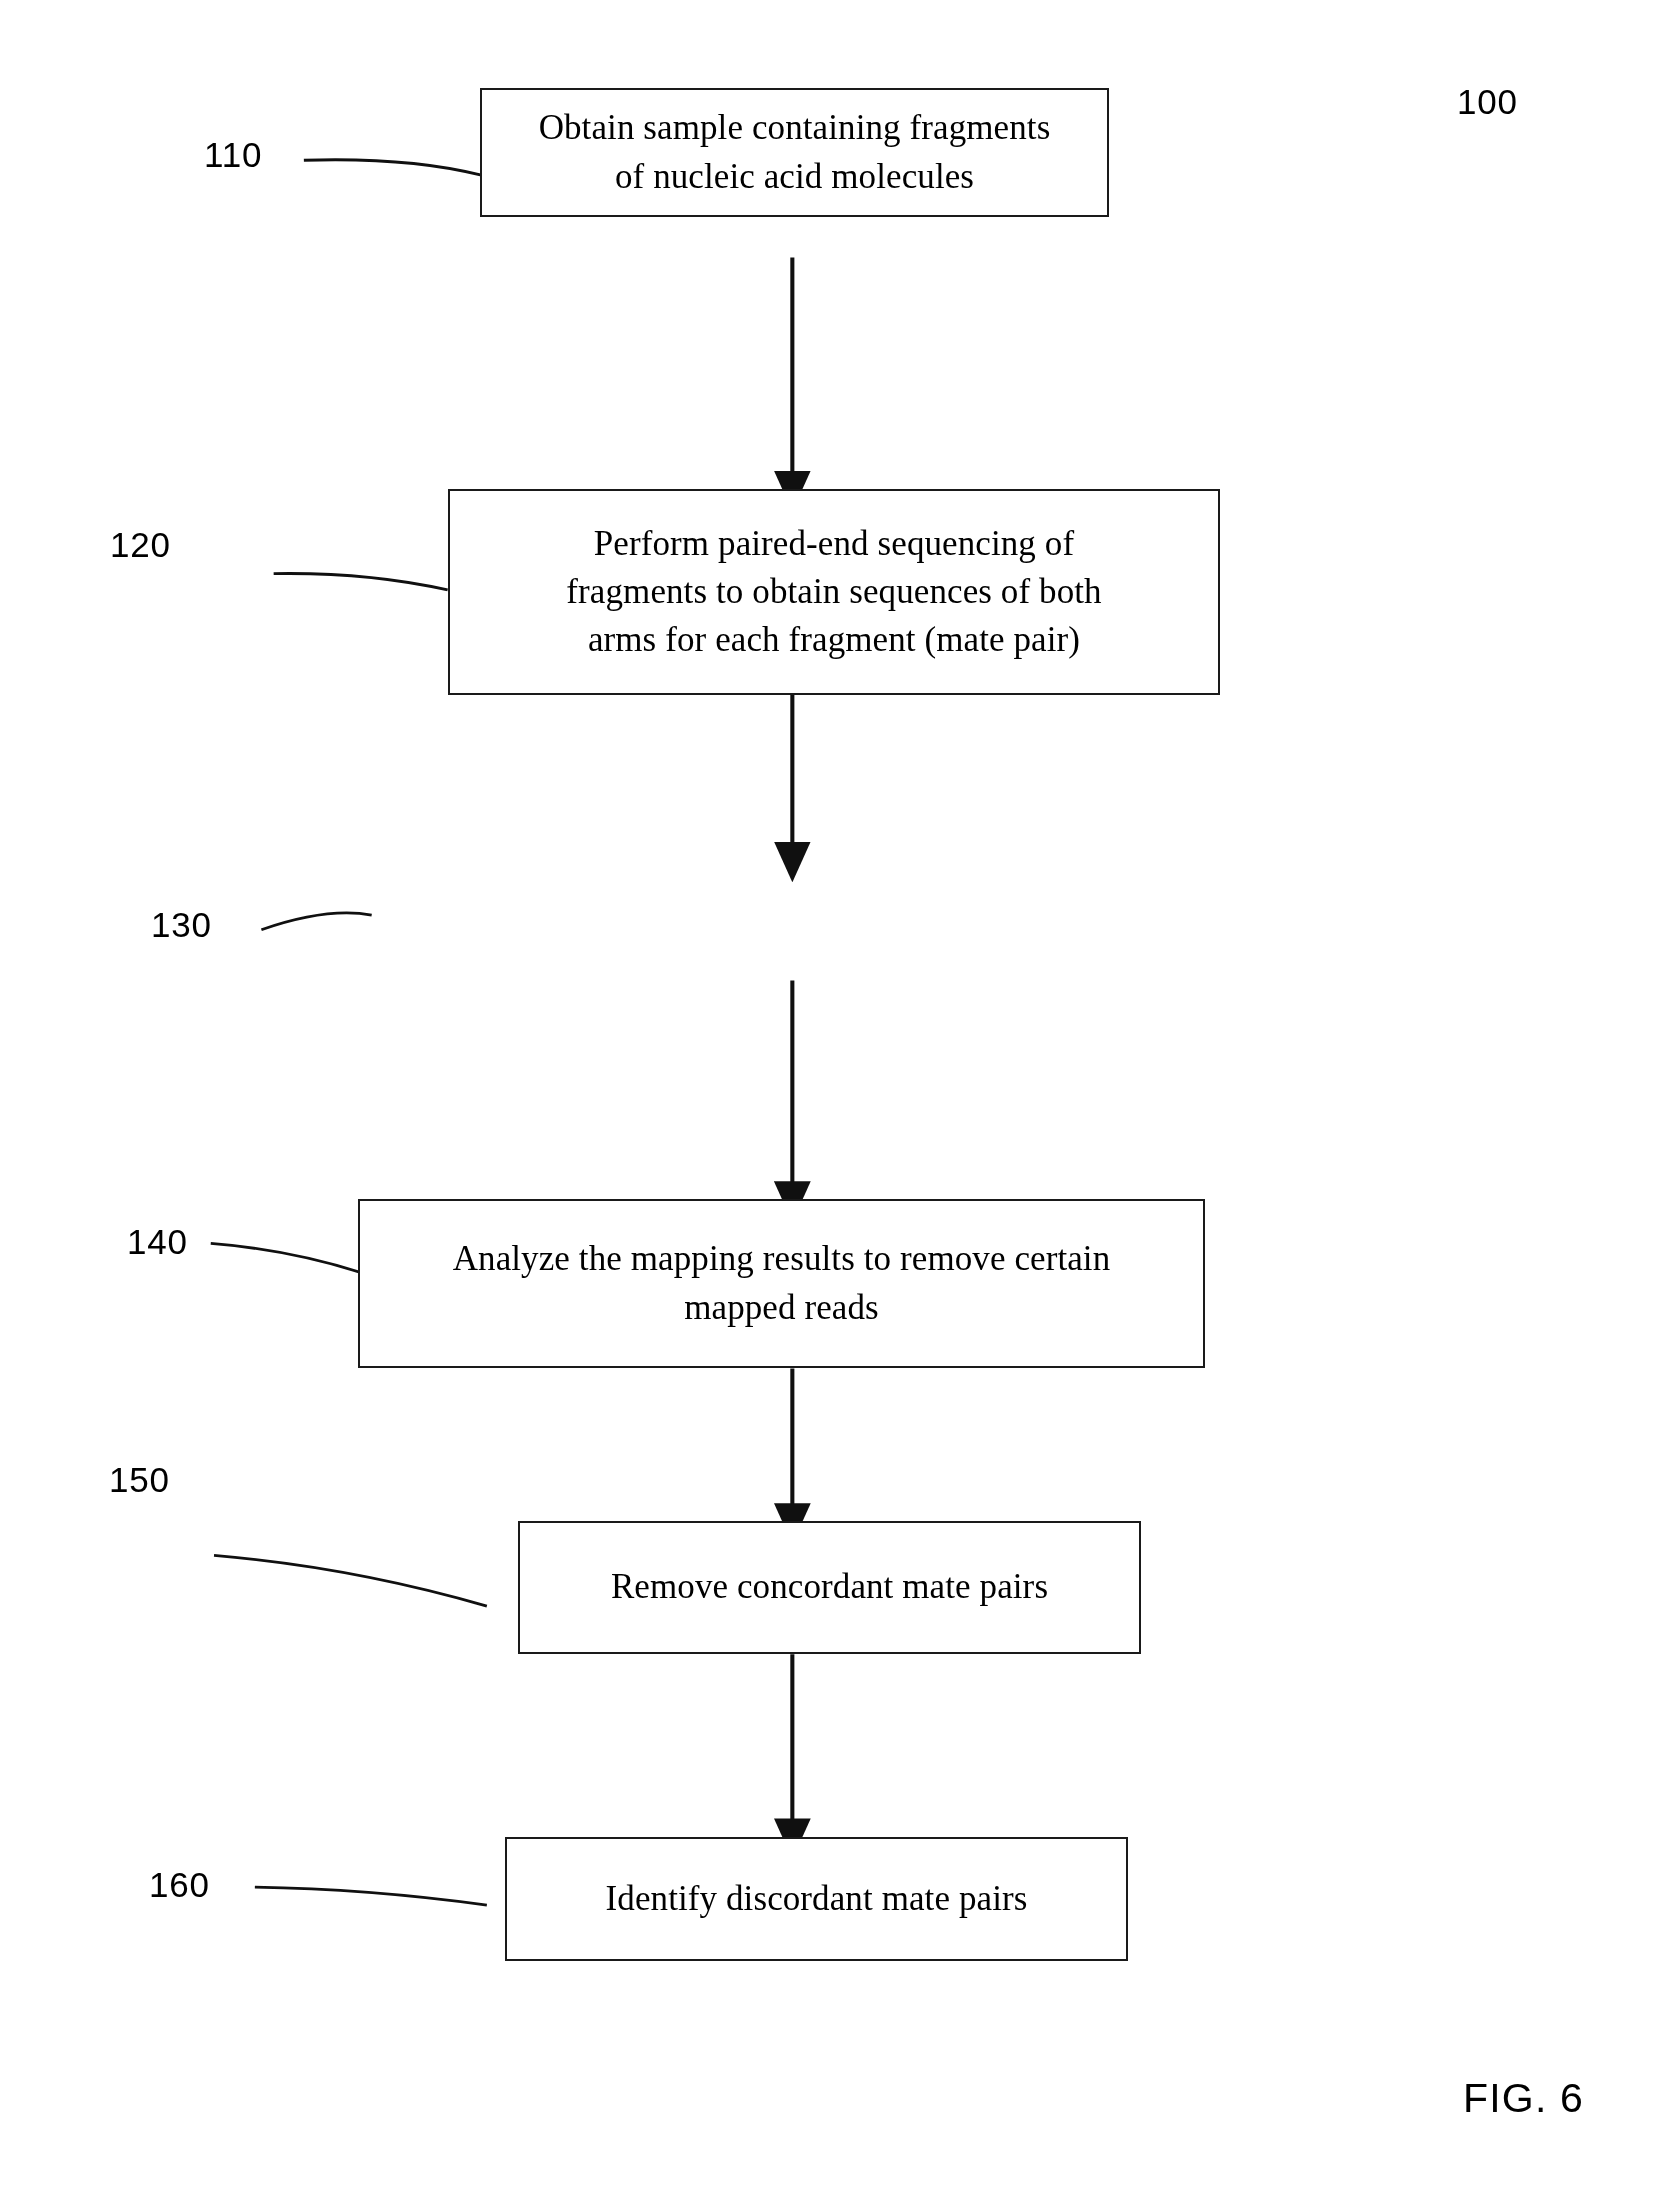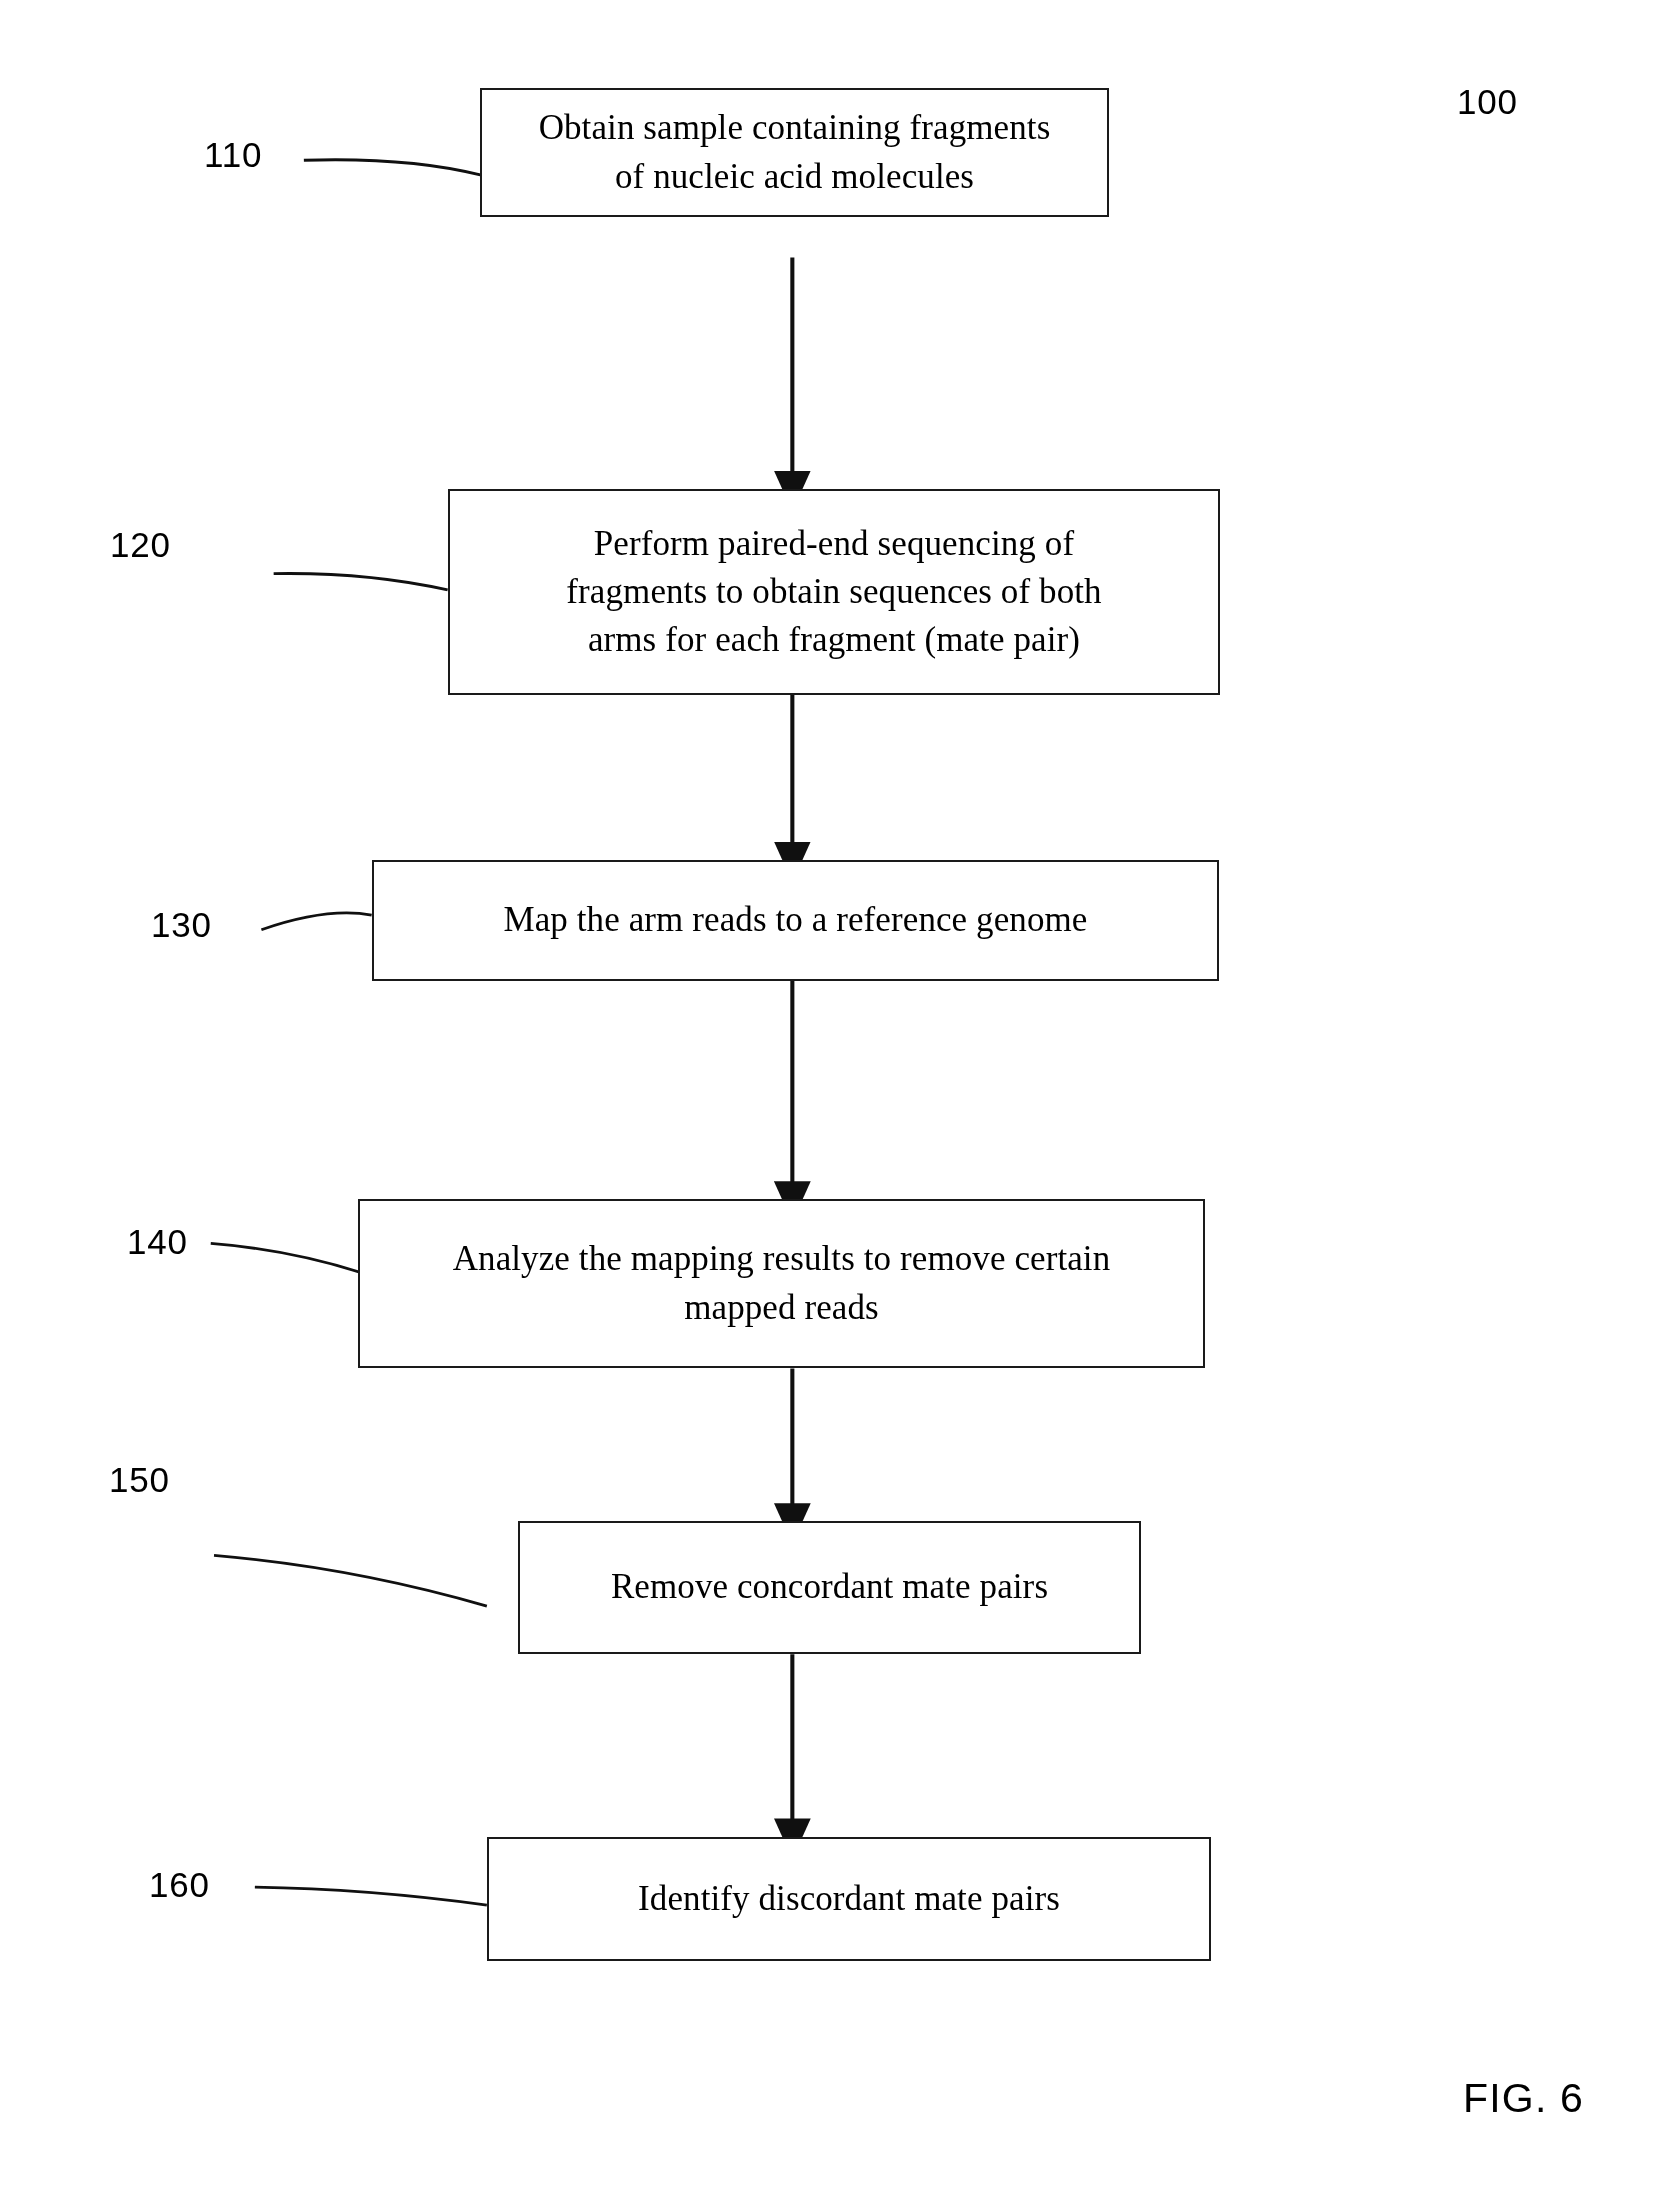--- a/index.html
+++ b/index.html
@@ -106,33 +106,30 @@
     <div class="box-text">Obtain sample containing fragments
 of nucleic acid molecules</div>
   </div>
 
   <div class="box" style="left:448px; top:489px; width:772px; height:206px;">
     <div class="box-text">Perform paired-end sequencing of
 fragments to obtain sequences of both
 arms for each fragment (mate pair)</div>
   </div>
 
-  <div class="box" style="left:372px; top:860px; width:847px; height:121px;">
-    <div class="box-text">Map the arm reads to a reference genome</div>
-  </div>
 
   <div class="box" style="left:358px; top:1199px; width:847px; height:169px;">
     <div class="box-text">Analyze the mapping results to remove certain
 mapped reads</div>
   </div>
 
   <div class="box" style="left:487px; top:1521px; width:623px; height:133px;margin-left:31px;">
     <div class="box-text">Remove concordant mate pairs</div>
   </div>
 
-  <div class="box" style="left:487px; top:1837px; width:724px; height:124px;">
+  <div class="box" style="left:505px; top:1837px; width:623px; height:124px;">
     <div class="box-text">Identify discordant mate pairs</div>
   </div>
 
   <div class="fig-label" style="left:1463px; top:2075px;">FIG. 6</div>
 
 </div>
 
 
 </body></html>

